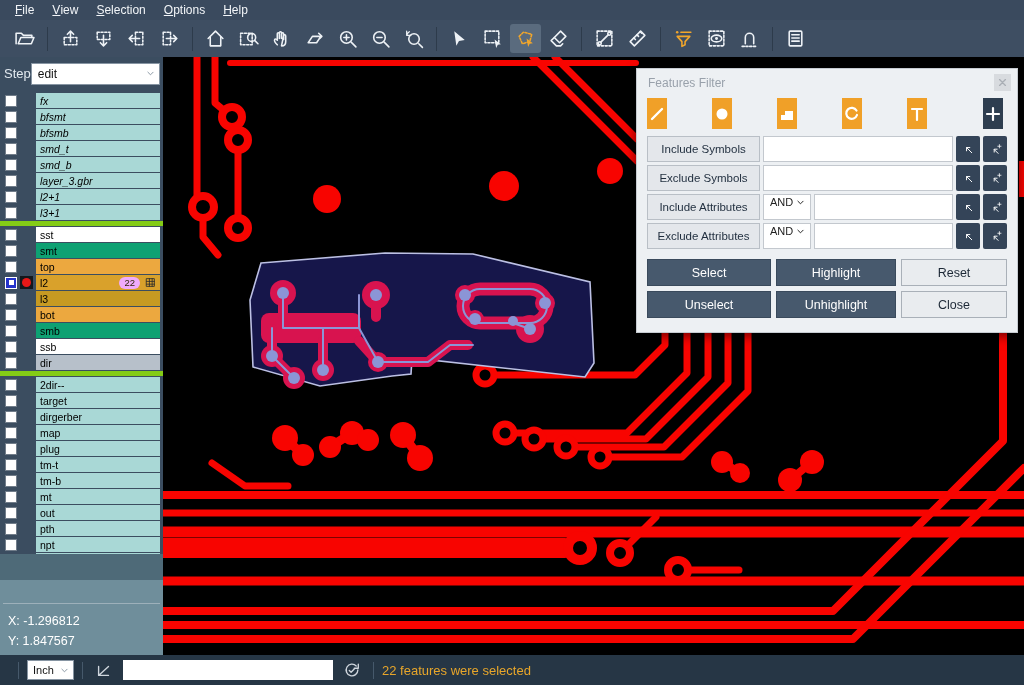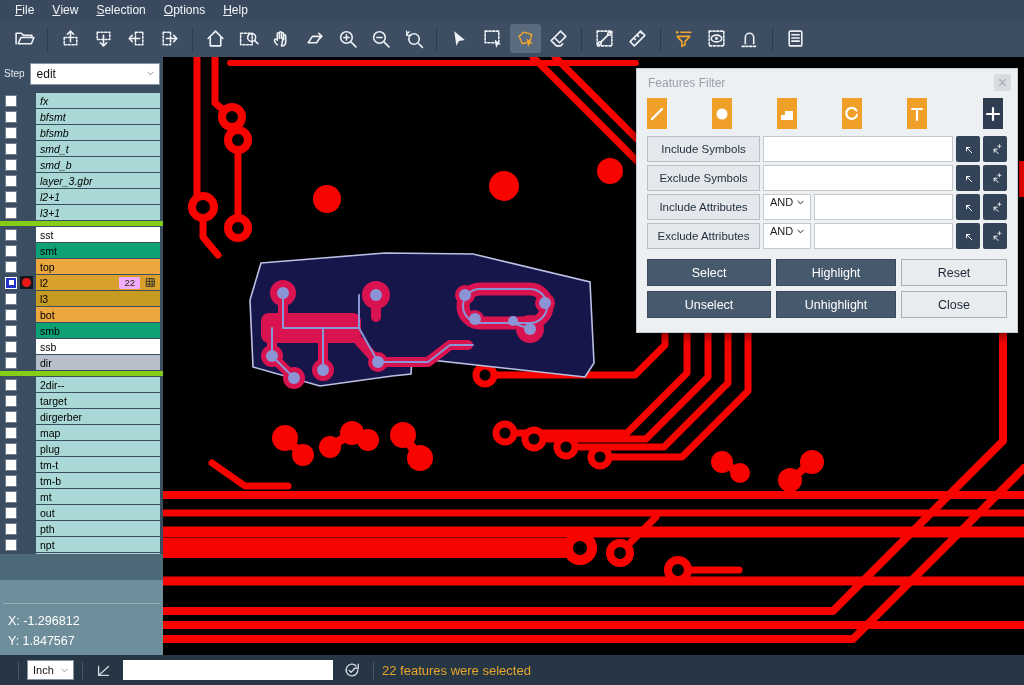--- a/index.html
+++ b/index.html
@@ -21,21 +21,21 @@
     color:#eef2f6; border-radius:3px; margin:0 1px; }
   .tbtn svg { width:21px; height:21px; }
   .tbtn.active { background:#5a6b7e; color:#f2a62b; }
   .tbtn.accent { color:#f2a62b; }
   .tsep { width:1px; height:24px; background:#2d3b4b; margin:0 6px; }
 
   
   .sidebar { position:absolute; left:0; top:57px; width:163px; height:598px;
     background:#3b4d60; }
   .step-row { height:33px; display:flex; align-items:center; padding:0 3px 0 4px; }
-  .step-label { color:#e2e9ef; font-size:10px; margin-right:5px; }
+  .step-label { color:#e2e9ef; font-size:13px; }
   .step-select { flex:1; height:22px; background:#fff; border:1px solid #8795a3;
     display:flex; align-items:center; justify-content:space-between; padding:0 2px 0 6px;
     font-size:12px; color:#111; }
   .step-select .chev { color:#8a97a3; }
   .chev svg { width:14px; height:14px; display:block; }
 
   .lgroup { margin-top:0; border-top:5px solid #84cc16; padding-top:1px; }
   .lgroup:first-child { margin-top:2px; border-top:none;font-style:italic; }
   .lrow { height:15px; margin-bottom:1px; display:flex; align-items:center; }
   .cb { width:12px; height:12px; background:#fff; border:1px solid #717d8a;
@@ -48,21 +48,21 @@
   .ind.on span { width:9px; height:9px; border-radius:50%; background:#e81818; display:block; }
   .lname { flex:1; height:15px; margin-left:3px; margin-right:3px; font-size:10.5px;
     color:#000; display:flex; align-items:center; padding-left:4px; }
   .c-cyan  { background:#a9d8d6; }
   .c-white { background:#ffffff; }
   .c-green { background:#0ea173; }
   .c-amber { background:#eca83f;text-align:right; }
   .c-amber-active { background:#d9a12b; }
   .c-mustard { background:#c79a22; }
   .c-gray  { background:#b7c0ca; }
-  .badge { margin-left:auto; background:#f0abfc; border-radius:1px; font-size:9.5px;
+  .badge { margin-left:auto; background:#f0abfc; border-radius:6px; font-size:9.5px;
     color:#33260a; padding:0 5px; height:12px; line-height:12px; }
   .grid-ic { width:13px; height:11px; color:#2a2a2a; margin:0 3px 0 4px; display:flex; }
   .grid-ic svg { width:11px; height:11px; }
 
   .side-bottom { position:absolute; left:0; right:0; top:497px; height:26px; background:#4e6a78; }
   .coords { position:absolute; left:0; right:0; bottom:0; height:75px; background:#6f8e9b;
     color:#fff; font-size:12.5px; }
   .coords .divline { height:1px; background:#9db0ba; margin:23px 3px 7px 3px; }
   .coords div.cline { padding-left:8px; line-height:20px; }
 

